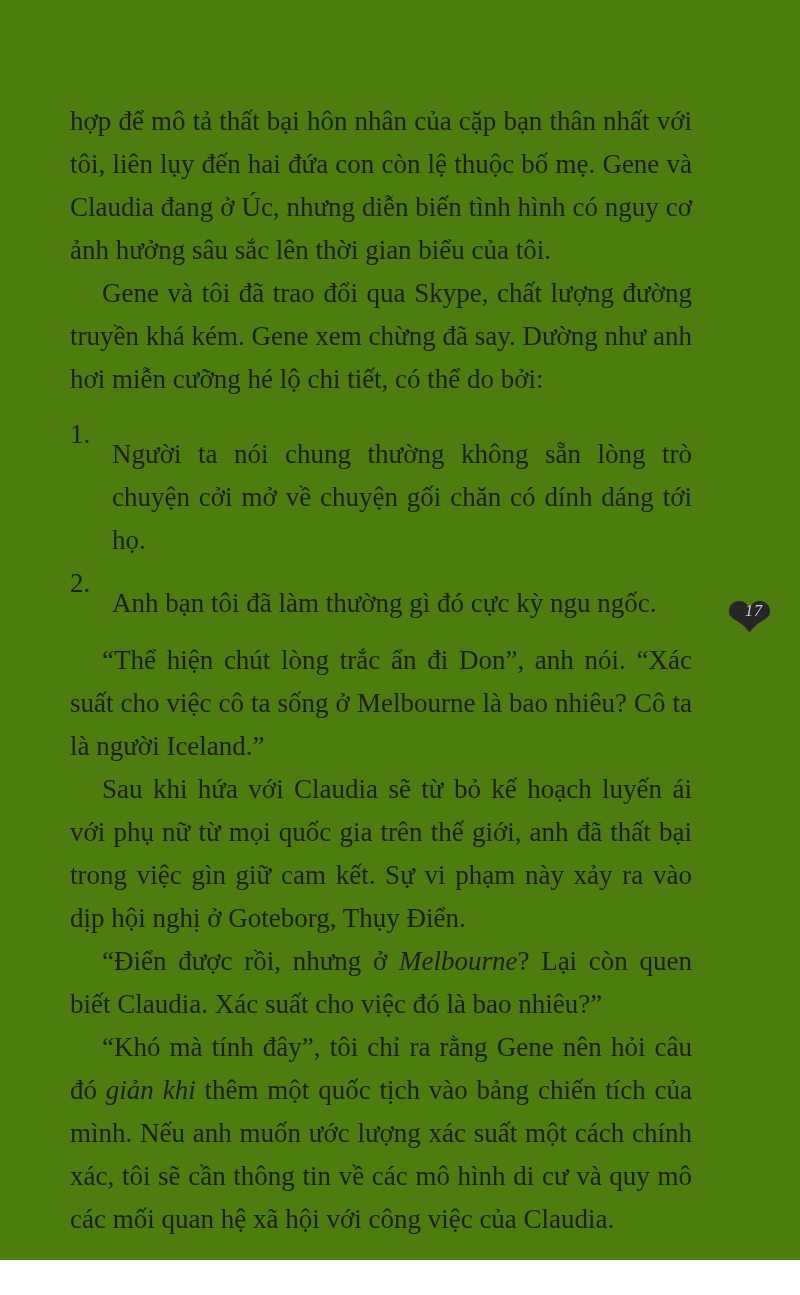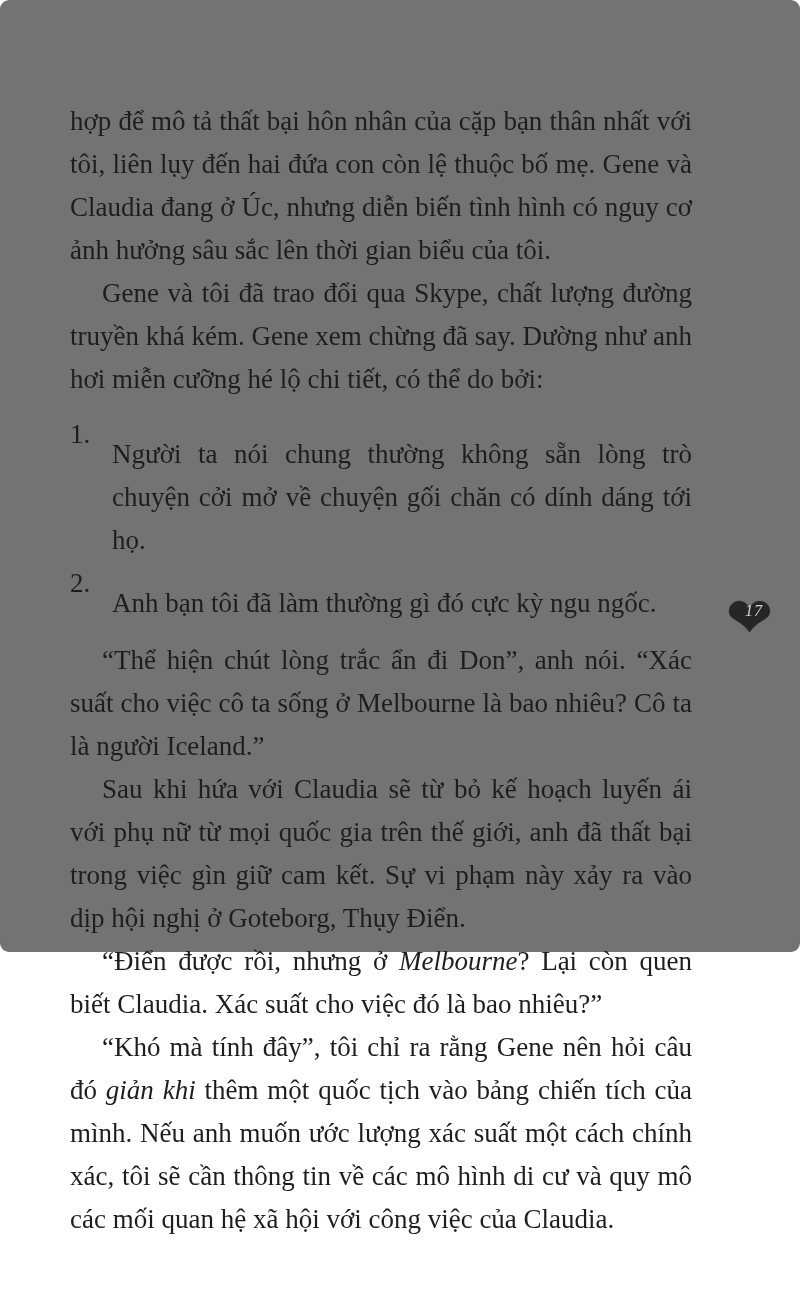--- a/index.html
+++ b/index.html
@@ -7,25 +7,24 @@
   html, body {
     width: 800px;
     height: 1295px;
     background: #ffffff;
     overflow: hidden;
   }
 
   .page {
     position: relative;
     width: 800px;
-    height: 952px;
-    background: #737373;
+    height: 1260px;
+    background: #4d7c0f;
     font-family: "Liberation Serif", "DejaVu Serif", serif;
     color: #1e1e1e;
-    border-radius: 9px;
   }
 
   .body-text {
     position: absolute;
     left: 70px;
     top: 100px;
     width: 622px;
     font-size: 27px;
     line-height: 43px;
     text-align: justify;

